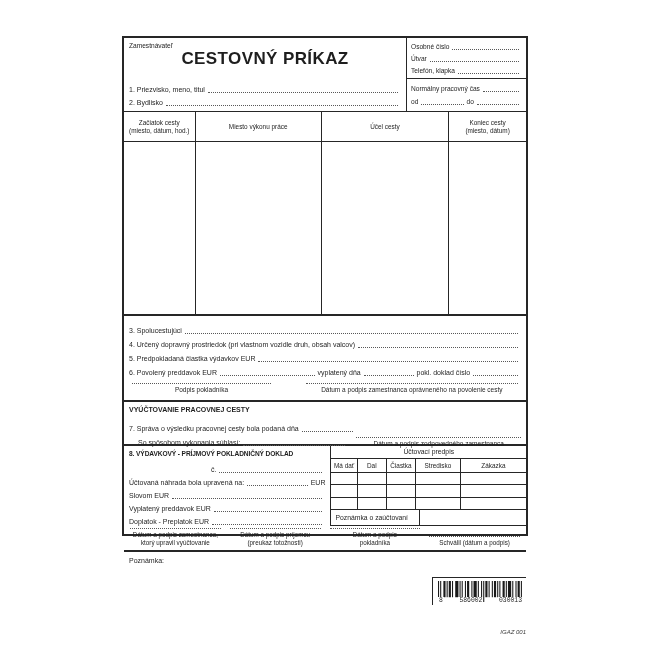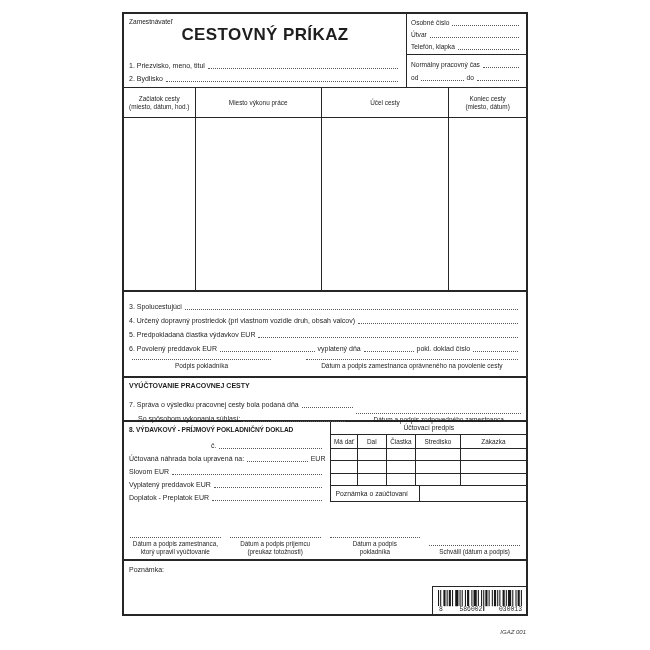--- a/index.html
+++ b/index.html
@@ -1,18 +1,18 @@
 <!DOCTYPE html>
 <html><head>
 <meta charset="utf-8">
 <style>
   html,body{margin:0;padding:0;background:#fff;}
   .page{position:relative;width:650px;height:650px;background:#fff;overflow:hidden;
         font-family:"Liberation Sans","DejaVu Sans",sans-serif;color:#1e1e1e;}
-  .sheet{position:absolute;left:122px;top:12px;width:406px;height:604px;
+  .sheet{position:absolute;left:122px;top:36px;width:406px;height:500px;
          border:2px solid #262626;box-sizing:border-box;background:#fff;
          display:flex;flex-direction:column;font-size:7px;line-height:9px;}
   .sec{box-sizing:border-box;flex:0 0 auto;}
   .lbl{white-space:nowrap;}
   .dots{flex:1 1 auto;border-bottom:1px dotted #585858;height:2px;margin:0 3px 1px 3px;min-width:6px;}
   .fline{display:flex;align-items:flex-end;}
   .sigline{border-bottom:1px dotted #585858;height:2px;margin-bottom:2px;}
   
   .hdr{height:73px;display:flex;}
   .hdr-left{flex:1;display:flex;flex-direction:column;padding:3px 5px 4px 5px;box-sizing:border-box;}

